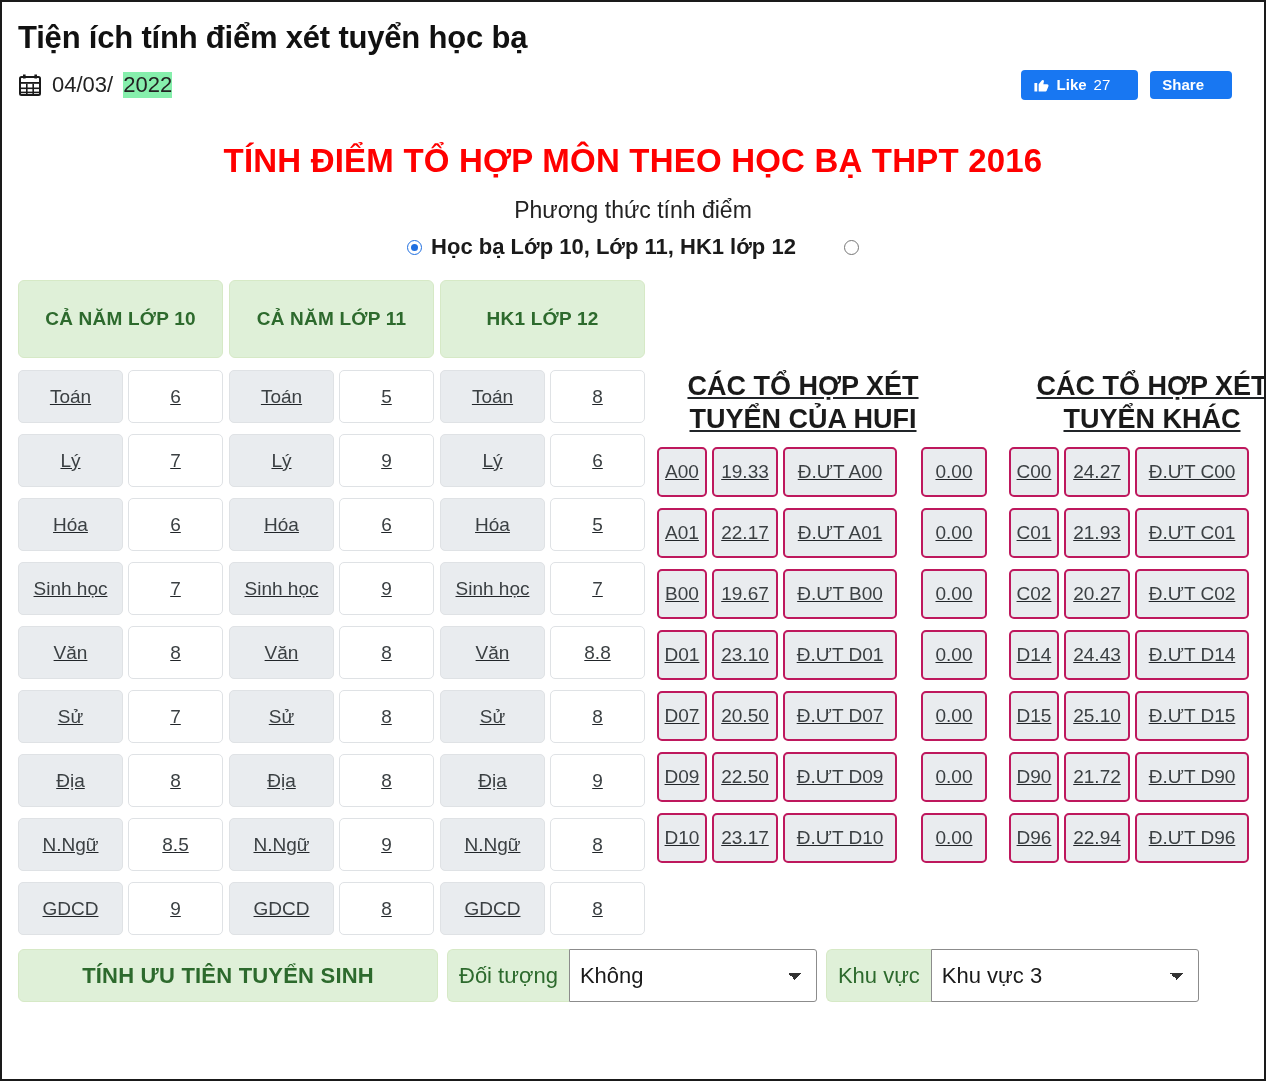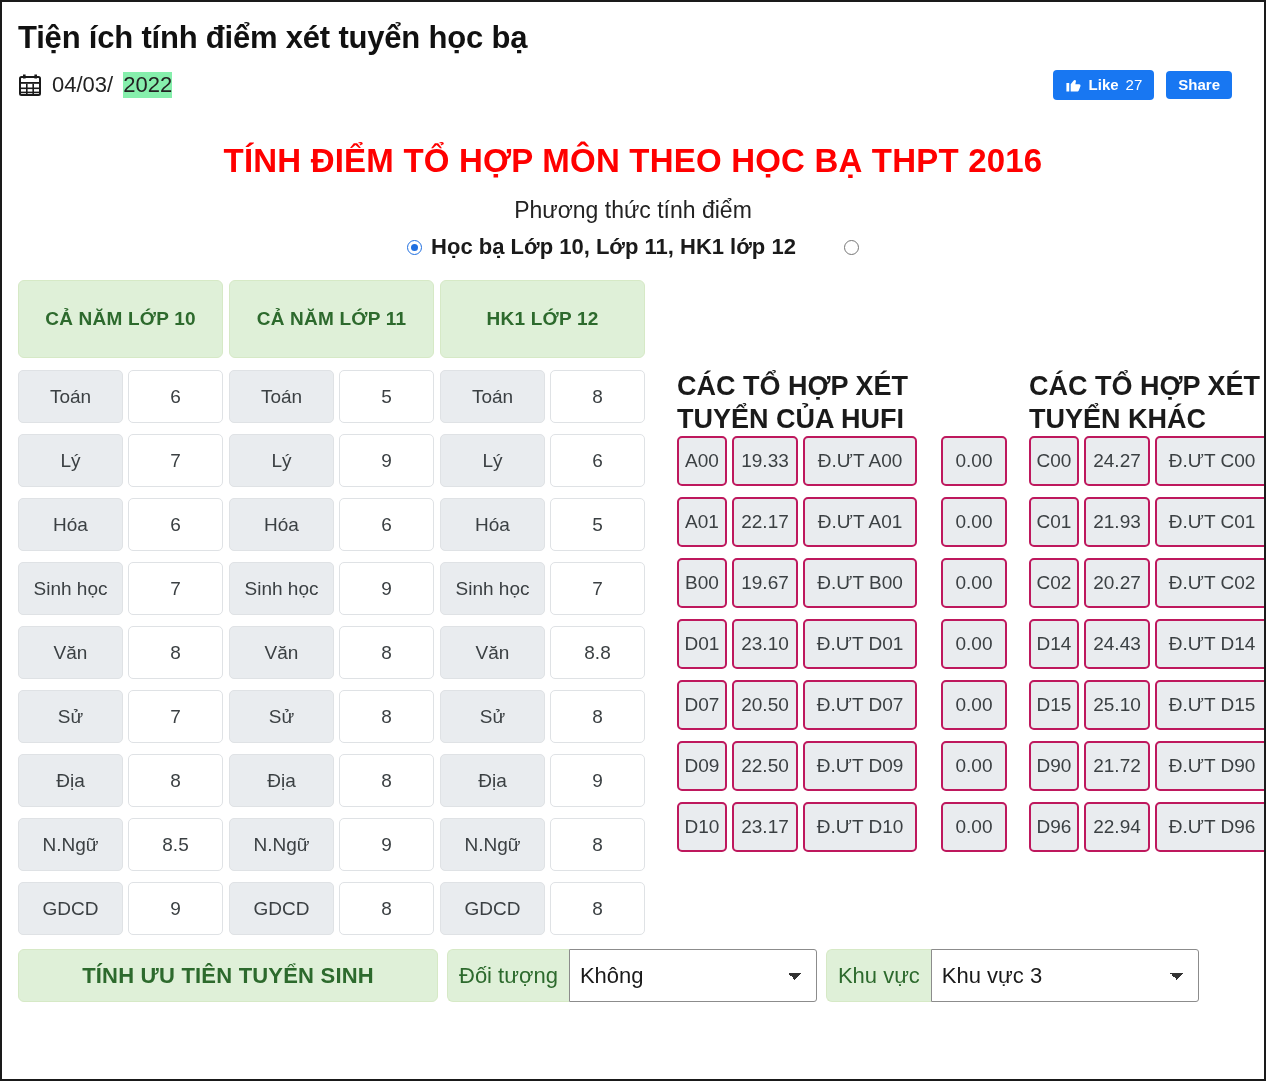--- a/index.html
+++ b/index.html
@@ -24,21 +24,21 @@
     margin-top:14px;
   }
   .date-wrap{ display:flex; align-items:center; gap:10px; font-size:22px; color:#222;}
   .cal-icon{ width:24px;height:24px; display:inline-block; }
   .date-sel{ background:#86efac; }
 
   .fb-wrap{ display:flex; align-items:center; gap:12px; margin-right:16px;}
   .fb-btn{
     background:#1877f2; color:#fff; border-radius:4px;
     font-size:15px; font-weight:bold; display:flex; align-items:center;
-    gap:7px; padding:6px 12px 7px 12px; line-height:1;
+    gap:7px; padding:6px 28px 7px 12px; line-height:1;
   }
   .fb-btn .cnt{ font-weight:normal; }
   .thumb{ width:17px;height:17px; display:block;}
 
   
   .main-title{
     text-align:center; color:#ff0000; font-weight:bold;
     font-size:33px; margin-top:42px; letter-spacing:0.2px;
   }
   .method-label{
@@ -68,38 +68,38 @@
   }
   .tab.t1,.tab.t2,.tab.t3{ width:205px; }
   .tab.t4{ flex:1; }
   .btn-xem{
     background:#f1f6ef; border:1px solid #8c8c8c; border-radius:3px;
     color:#2d6a2d; font-weight:bold; font-size:19px;
     padding:9px 19px; letter-spacing:0.3px;
   }
 
   
-  .body-row{ display:flex; gap:20px; margin-top:12px; }
+  .body-row{ display:flex; gap:0; margin-top:12px;text-decoration:underline; }
   .subj-cols{ display:flex; gap:6px; }
   .subj-col{ display:flex; flex-direction:column; gap:11px; width:205px;}
   .subj-row{ display:flex; gap:5px; }
   .cell{
     border:1px solid #dfe2e5; border-radius:5px; height:53px;
     display:flex; align-items:center; justify-content:center;
     font-size:19px; color:#3b4043;
   }
   .cell.label{ background:#e9ecef; width:105px; }
   .cell.value{ background:#ffffff; width:95px; }
 
   
   .res-wrap{ display:flex; gap:22px; margin-left:12px; }
   .res-col{ display:flex; flex-direction:column; }
   .res-title{
-    font-weight:bold; font-size:27px;
-    color:#1a1a1a; line-height:1.22; 
+    text-align:center; font-weight:bold; font-size:27px;
+    color:#1a1a1a; line-height:1.22; margin-bottom:11px;
   }
   .res-col.hufi .res-title{ width:292px; }
   .res-col.khac .res-title{ width:286px; }
   .res-row{ display:flex; gap:5px; margin-bottom:11px; }
   .rcell{
     background:#e9ecef; border:2px solid #be185d; border-radius:5px;
     height:50px; display:flex;align-items:center;justify-content:center;
     font-size:19px; color:#3b4043;
   }
   .rcell.code{ width:50px; }

